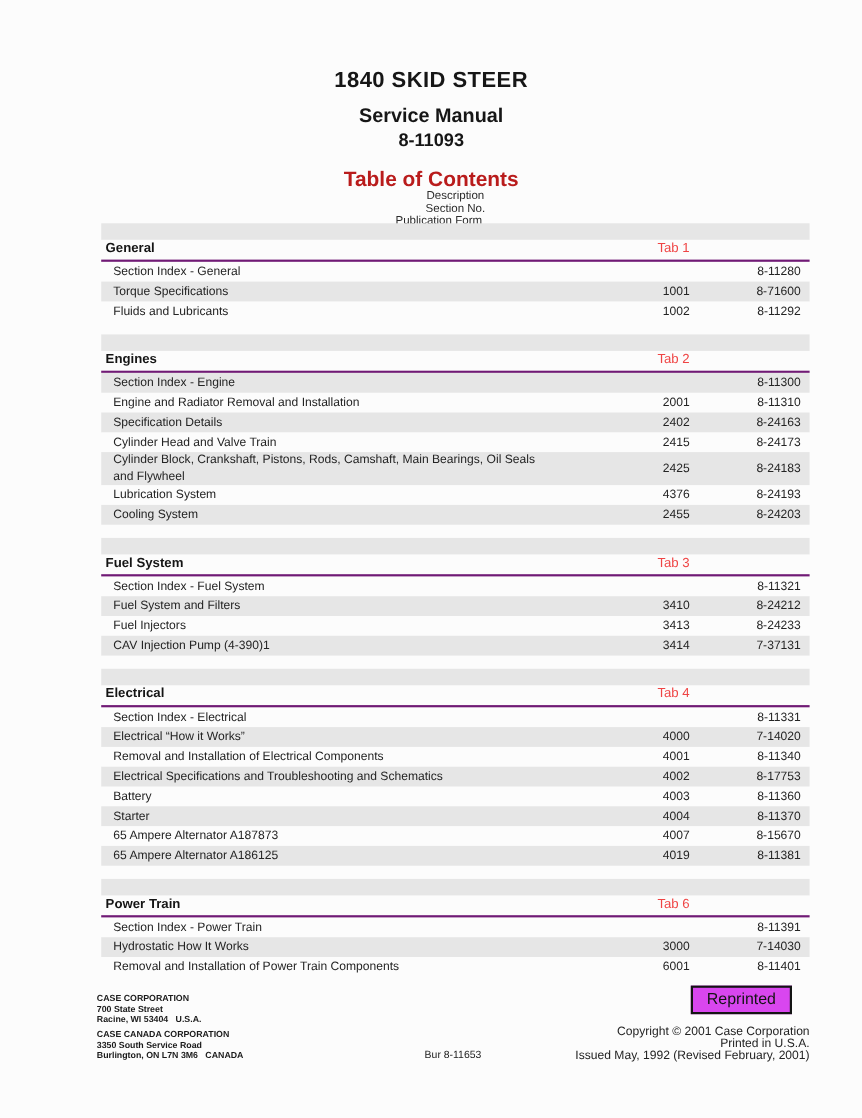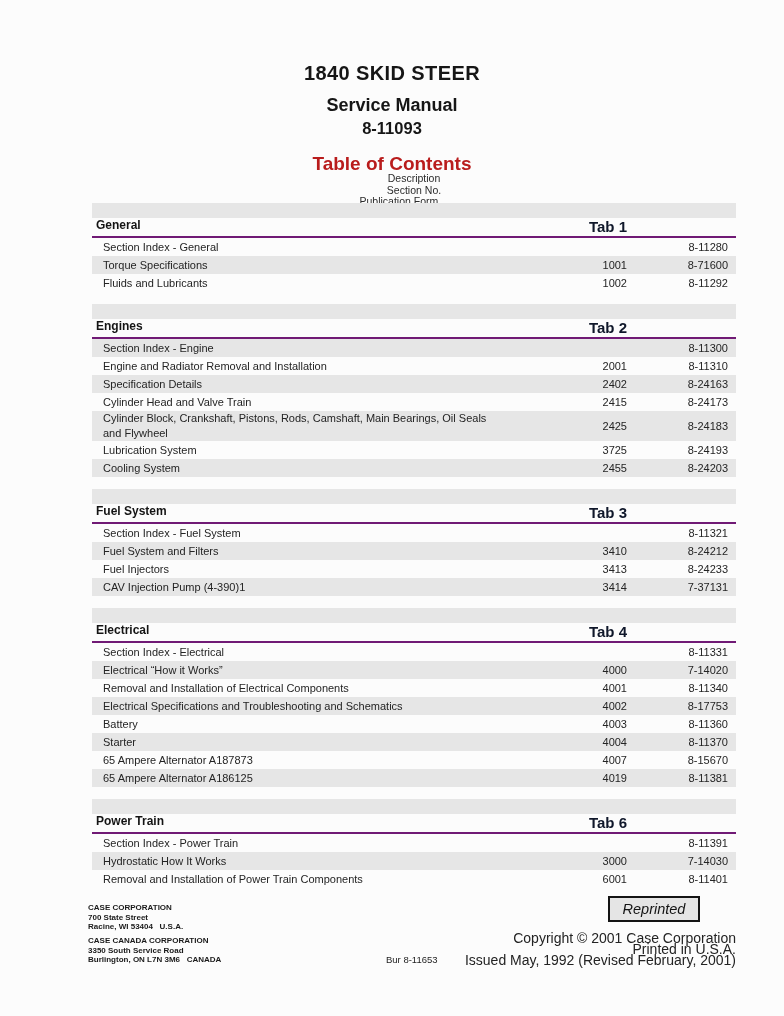--- a/index.html
+++ b/index.html
@@ -27,50 +27,50 @@
   .ch-pub{width:109px;text-align:left;line-height:10.5px;}
 
   .toc-table{position:absolute;top:203px;left:92px;width:644px;}
   .gap-white{height:12px;}
   .gap-gray{height:15px;background:#e6e6e6;}
   .sec-head{
     height:18px;display:flex;
     border-bottom:2px solid #701a75;
   }
   .sec-name{flex:1;font-size:12px;font-weight:bold;color:#141414;padding-left:4px;}
-  .sec-tab{width:100px;text-align:right;font-size:15px;font-weight:bold;color:#0f172a;}
+  .sec-tab{width:100px;text-align:right;font-size:12px;font-weight:normal;color:#ef4444;}
   .sec-pubspace{width:109px;}
   .row{
     display:flex;align-items:center;
     min-height:18px;
     font-size:11px;color:#242424;
   }
   .row.shaded{background:#e6e6e6;}
   .cell-desc{flex:1;padding-left:11px;line-height:15px;white-space:pre-line;}
   .cell-sec{width:100px;text-align:right;}
   .cell-pub{width:109px;text-align:right;padding-right:8px;box-sizing:border-box;}
 
   .addr{
     position:absolute;left:88px;
     font-size:8px;font-weight:bold;line-height:9.5px;
     color:#1a1a1a;white-space:pre;
   }
   .addr-us{top:903px;}
   .addr-ca{top:936px;}
 
   .stamp{
-    position:absolute;left:608px;top:896px;
+    position:absolute;left:628px;top:896px;
     width:88px;height:22px;
     border:2.5px solid #141414;
     display:flex;align-items:center;justify-content:center;
-    font-size:14.5px;color:#141414;background:#e5e5e5;font-style:italic;
+    font-size:14.5px;color:#141414;background:#d946ef;
   }
   .legal{
     position:absolute;right:48px;top:933px;
-    text-align:right;font-size:14px;line-height:10.8px;color:#232323;
+    text-align:right;font-size:11px;line-height:10.8px;color:#232323;
   }
   .bur{
     position:absolute;left:386px;top:954px;
     font-size:9.5px;color:#232323;
   }
 </style>
 </head>
 <body>
 
 <div class="doc-header">
@@ -142,21 +142,21 @@
         <span class="cell-pub">8-24173</span>
       </div>
       <div class="row shaded">
         <span class="cell-desc">Cylinder Block, Crankshaft, Pistons, Rods, Camshaft, Main Bearings, Oil Seals
 and Flywheel</span>
         <span class="cell-sec">2425</span>
         <span class="cell-pub">8-24183</span>
       </div>
       <div class="row">
         <span class="cell-desc">Lubrication System</span>
-        <span class="cell-sec">3725</span>
+        <span class="cell-sec">4376</span>
         <span class="cell-pub">8-24193</span>
       </div>
       <div class="row shaded">
         <span class="cell-desc">Cooling System</span>
         <span class="cell-sec">2455</span>
         <span class="cell-pub">8-24203</span>
       </div>
     </div>
     <div class="section-block">
       <div class="gap-white"></div>

